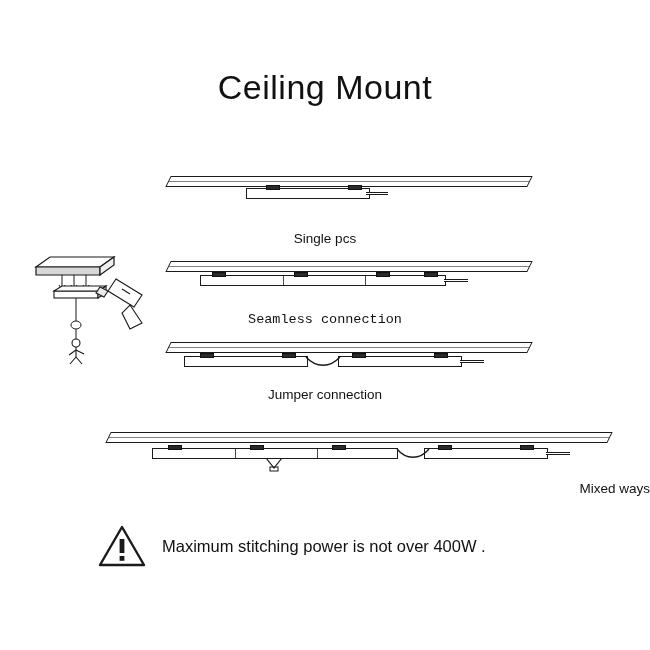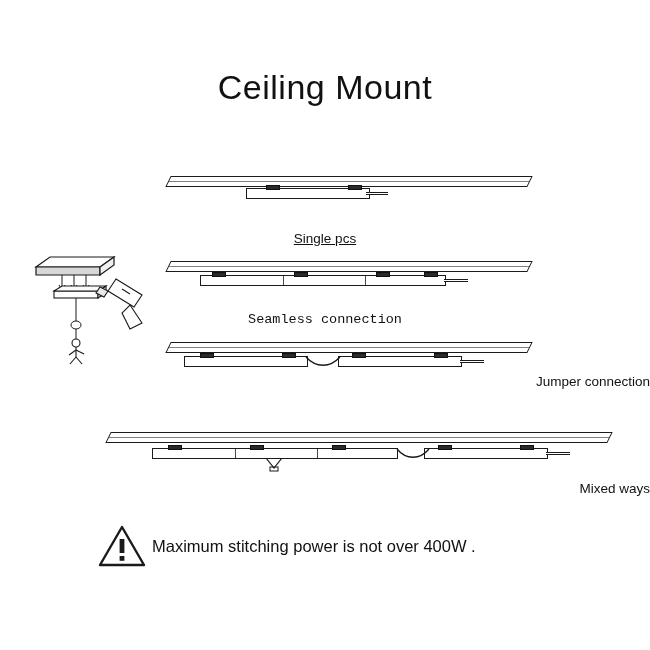--- a/index.html
+++ b/index.html
@@ -94,21 +94,21 @@
 
   
   .warn-wrap {
     position: absolute;
     left: 98px;
     top: 522px;
     width: 470px;
     height: 48px;
     display: flex;
     align-items: center;
-    gap: 6px;
+    gap: 16px;
   }
   .warn-text {
     font-size: 16.5px;
     color: #111;
     white-space: nowrap;
   }
 </style>
 </head>
 <body>
 
@@ -119,21 +119,21 @@
   <div>
 
     <div class="ceiling-bar" style="left:168px; top:176px; width:362px; height:11px; transform:skewX(-26deg);">
       <div class="bar-inner"></div>
     </div>
 
     <div class="fixture" style="left:246px; top:188px; width:124px; height:11px;"></div>
     <div class="nub" style="left:266px; top:185px; width:14px; height:5px;"></div>
     <div class="nub" style="left:348px; top:185px; width:14px; height:5px;"></div>
     <div class="tail" style="left:366px; top:192px; width:22px;"></div>
-    <div class="caption" style="top:231px;text-decoration:underline;">Single pcs</div>
+    <div class="caption" style="top:231px;">Single pcs</div>
   </div>
 
   <div>
     <div class="ceiling-bar" style="left:168px; top:261px; width:362px; height:11px; transform:skewX(-26deg);">
       <div class="bar-inner"></div>
     </div>
     <div class="fixture" style="left:200px; top:275px; width:246px; height:11px;">
       <div class="seam" style="left:82px;"></div>
       <div class="seam" style="left:164px;"></div>
     </div>
@@ -153,21 +153,21 @@
     <div class="fixture" style="left:338px; top:356px; width:124px; height:11px;"></div>
 
     <svg style="position:absolute; left:300px; top:352px; width:46px; height:20px;" viewBox="0 0 46 20">
       <path d="M6 5 C 16 16, 30 16, 40 5" fill="none" stroke="#1a1a1a" stroke-width="1.3"></path>
     </svg>
     <div class="nub" style="left:200px; top:353px; width:14px; height:5px;"></div>
     <div class="nub" style="left:282px; top:353px; width:14px; height:5px;"></div>
     <div class="nub" style="left:352px; top:353px; width:14px; height:5px;"></div>
     <div class="nub" style="left:434px; top:353px; width:14px; height:5px;"></div>
     <div class="tail" style="left:460px; top:360px; width:24px;"></div>
-    <div class="caption" style="top:374px;text-align:right;">Jumper connection</div>
+    <div class="caption" style="top:387px;">Jumper connection</div>
   </div>
 
   <div>
     <div class="ceiling-bar" style="left:108px; top:432px; width:502px; height:11px; transform:skewX(-26deg);">
       <div class="bar-inner"></div>
     </div>
     <div class="fixture" style="left:152px; top:448px; width:246px; height:11px;">
       <div class="seam" style="left:82px;"></div>
       <div class="seam" style="left:164px;"></div>
     </div>

